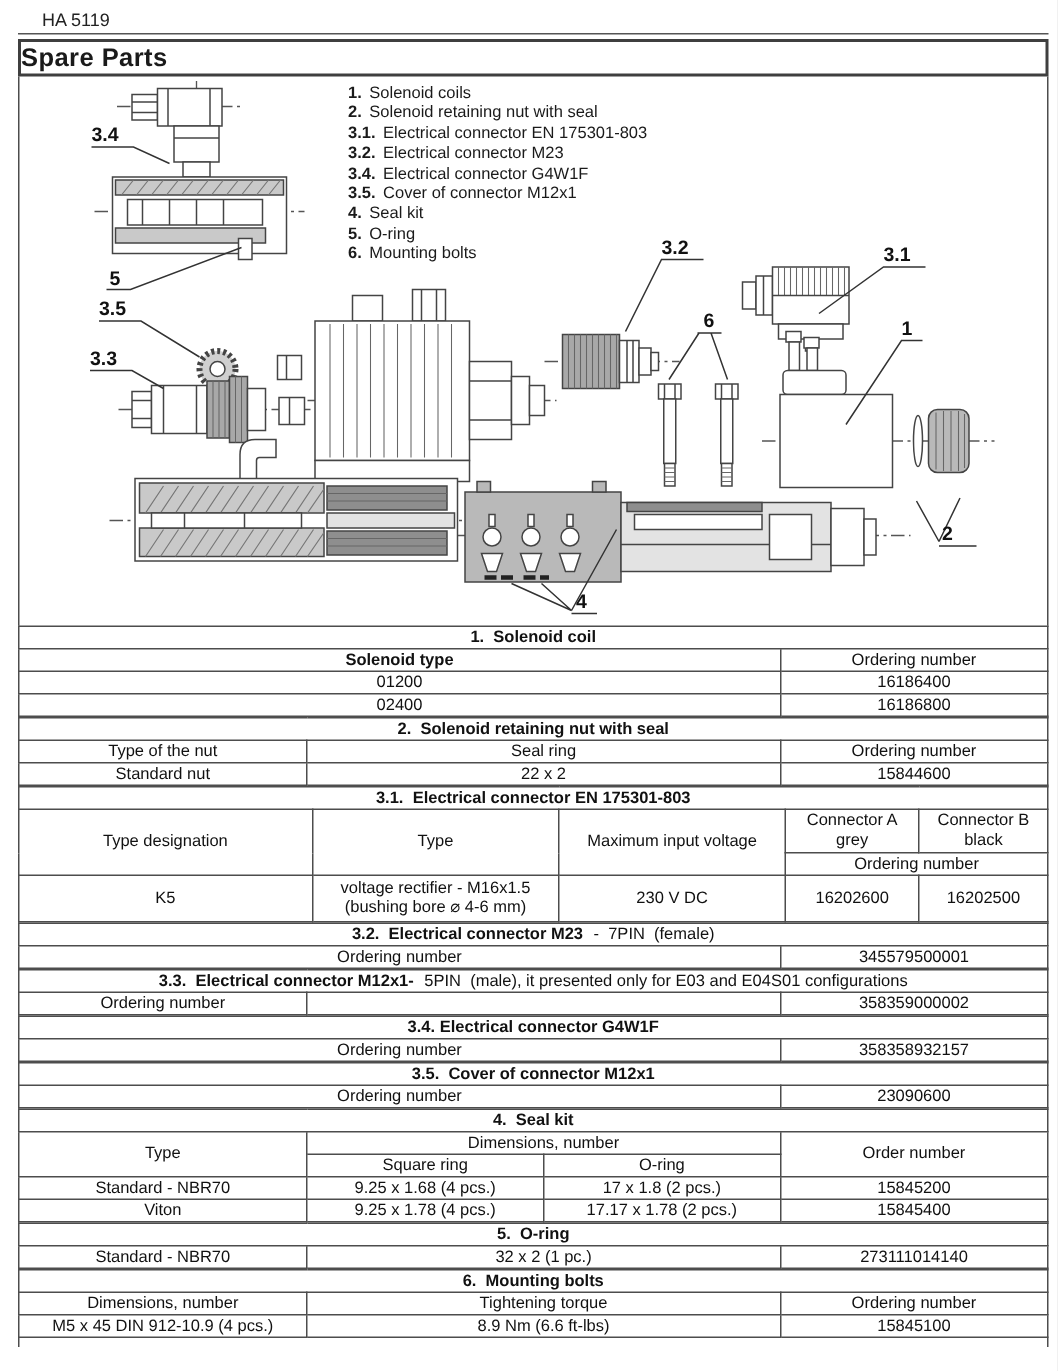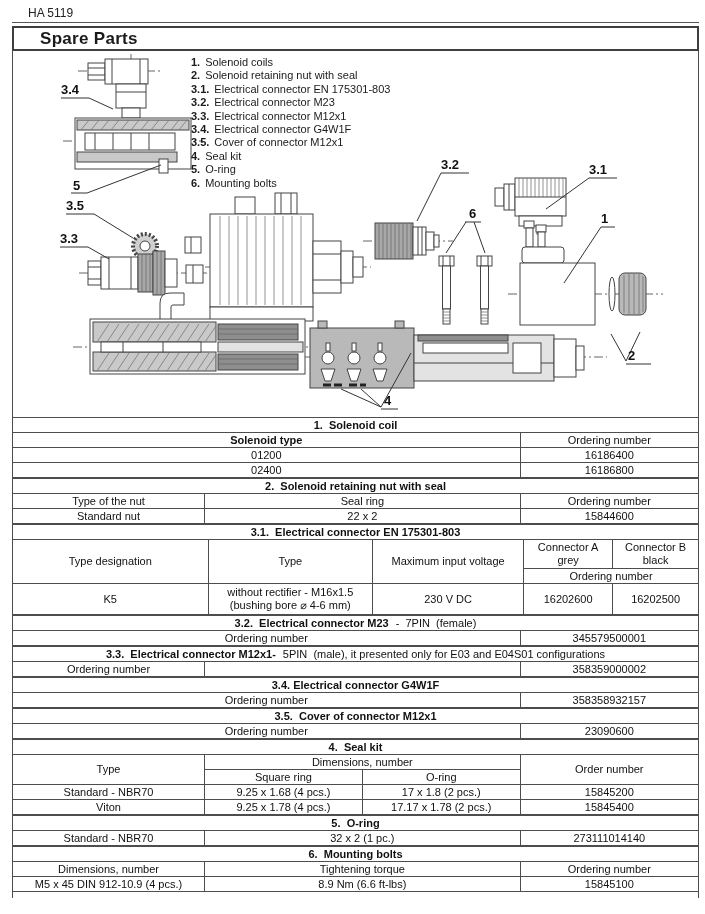--- a/index.html
+++ b/index.html
@@ -8,28 +8,28 @@
     position: relative; width: 705px; height: 914px;
     background: #ffffff; overflow: hidden;
     font-family: "Liberation Sans", sans-serif; color:#1a1a1a;
   }
   .doc-code { position:absolute; left:28px; top:6px; font-size:12px; color:#222; }
   .top-rule { position:absolute; left:12px; top:22px; width:687px; height:1px; background:#555; }
   .title-band {
     position:absolute; left:12px; top:26px; width:687px; height:25px;
     border:2px solid #3f3f3f; display:flex; align-items:center;
   }
-  .title-band .title { font-size:17px; font-weight:bold; padding-left:26px; letter-spacing:0.3px; }
+  .title-band .title { font-size:17px; font-weight:bold; letter-spacing:0.3px; }
   .diagram-box {
     position:absolute; left:12px; top:51px; width:687px; height:366px;
     border-left:1px solid #4d4d4d; border-right:1px solid #4d4d4d; overflow:hidden;
   }
   .diagram-box svg { position:absolute; left:0; top:0; }
   .legend { position:absolute; left:178px; top:5px; }
-  .lg { font-size:11px; line-height:13.4px; white-space:pre; }
+  .lg { font-size:11px; line-height:13.4px; white-space:pre;margin-left:41px; }
   .lg b { margin-right:5px; }
 
   
   .tables { position:absolute; left:12px; top:417px; width:687px; }
   table.sec { width:100%; border-collapse:collapse; table-layout:fixed;border-radius:25px; }
   table.sec td {
     border:1px solid #4d4d4d; height:15px; padding:0 2px;
     font-size:11px; line-height:13px; text-align:center; color:#111; overflow:hidden;
   }
   td.ttl-cell { text-align:left; font-weight:bold; padding-left:10px; white-space:pre; }
@@ -238,21 +238,20 @@
       <text class="co" x="588" y="172">1</text>
       <text class="co" x="615" y="309">2</text>
       <text class="co" x="371" y="354">4</text>
     </svg>
 
     <div class="legend">
       <div class="lg"><b>1.</b><span>Solenoid coils</span></div>
       <div class="lg"><b>2.</b><span>Solenoid retaining nut with seal</span></div>
       <div class="lg"><b>3.1.</b><span>Electrical connector EN 175301-803</span></div>
       <div class="lg"><b>3.2.</b><span>Electrical connector M23</span></div>
-      <div class="lg"><b>3.3.</b><span>Electrical connector M12x1</span></div>
       <div class="lg"><b>3.4.</b><span>Electrical connector G4W1F</span></div>
       <div class="lg"><b>3.5.</b><span>Cover of connector M12x1</span></div>
       <div class="lg"><b>4.</b><span>Seal kit</span></div>
       <div class="lg"><b>5.</b><span>O-ring</span></div>
       <div class="lg"><b>6.</b><span>Mounting bolts</span></div>
     </div>
   </div>
 
   <div class="tables">
 
@@ -327,21 +326,21 @@
           <span class="ln">Connector B</span>
           <span class="ln">black</span>
         </td>
       </tr>
       <tr>
         <td colspan="2">Ordering number</td>
       </tr>
       <tr class="rh30">
         <td>K5</td>
         <td>
-          <span class="ln">without rectifier - M16x1.5</span>
+          <span class="ln">voltage rectifier - M16x1.5</span>
           <span class="ln">(bushing bore ⌀ 4-6 mm)</span>
         </td>
         <td>230 V DC</td>
         <td>16202600</td>
         <td>16202500</td>
       </tr>
     </tbody>
       </table>
 
     <table class="sec">

